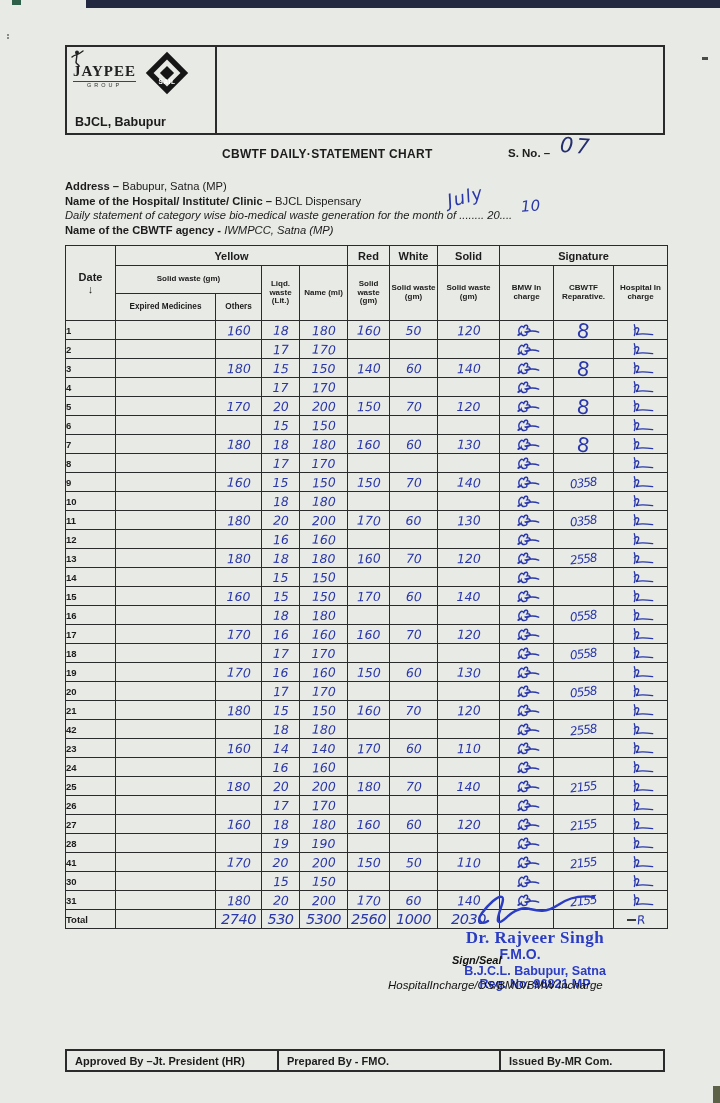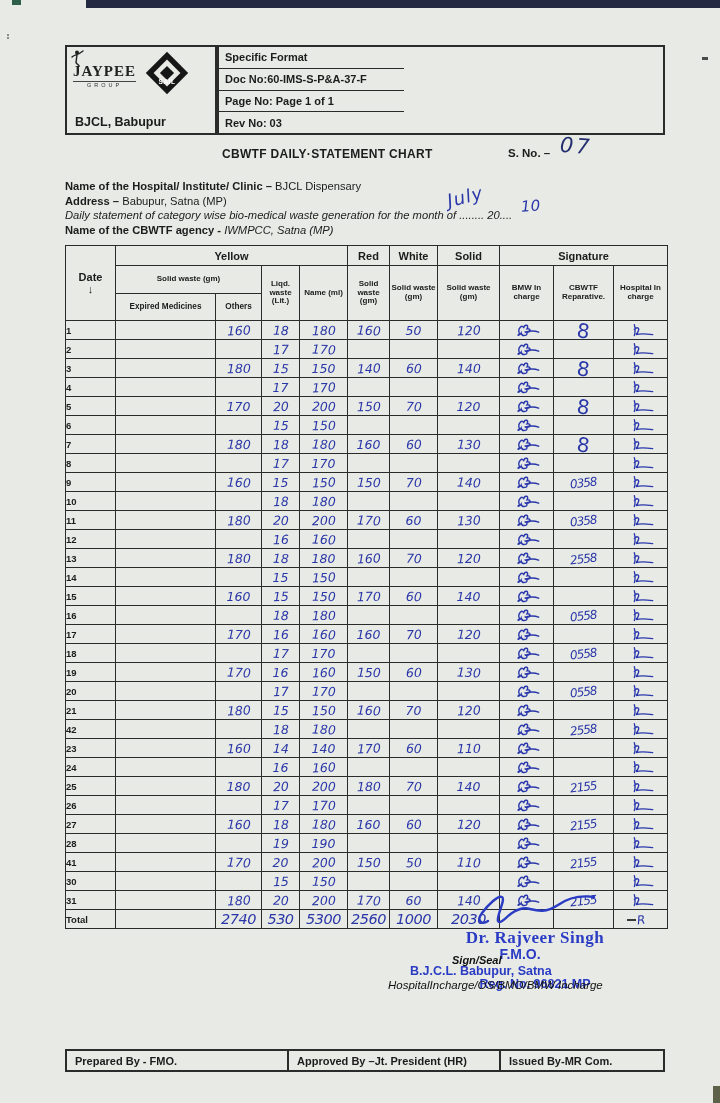--- a/index.html
+++ b/index.html
@@ -55,21 +55,21 @@
   .total-row .hw{font-size:14.5px;letter-spacing:-.5px;}
   .sigsvg{width:36px;height:15px;display:block;margin:0 auto;overflow:visible;}
   .hw8{font-family:"DejaVu Sans",sans-serif;color:#2a37a8;font-size:20px;line-height:8px;display:inline-block;transform:rotate(8deg);position:relative;top:3px;}
   .hwsig{font-family:"DejaVu Sans",sans-serif;font-style:italic;color:#2a37a8;font-size:12px;display:inline-block;transform:rotate(-7deg);letter-spacing:-1px;white-space:nowrap;}
   
   .stamp-blue{color:#2b3cc4;}
   .sig-main{position:absolute;left:468px;top:891px;width:135px;height:40px;overflow:visible;}
   .stamp-name{position:absolute;left:410px;top:928px;width:250px;text-align:center;font-family:"Liberation Serif",serif;font-weight:bold;font-size:17px;letter-spacing:.5px;}
   .stamp-title{position:absolute;left:400px;top:946px;width:240px;text-align:center;font-weight:bold;font-size:14px;}
   .sign-seal{position:absolute;left:452px;top:954px;font-weight:bold;font-style:italic;font-size:11px;color:#111;z-index:3;}
-  .stamp-org{position:absolute;left:410px;top:964px;width:250px;font-weight:bold;font-size:12.5px;}
+  .stamp-org{position:absolute;left:410px;top:964px;width:250px;text-align:center;font-weight:bold;font-size:12.5px;}
   .stamp-reg{position:absolute;left:425px;top:977px;width:220px;text-align:center;font-weight:bold;font-size:12.5px;}
   .incharge-line{position:absolute;left:388px;top:979px;font-style:italic;font-size:11.5px;color:#111;z-index:3;}
   
   .footer{position:absolute;left:65px;top:1049px;width:600px;height:23px;border:2px solid #2b2b2b;display:flex;box-sizing:border-box;}
   .fcell{display:flex;align-items:center;padding-left:8px;font-weight:bold;font-size:11px;box-sizing:border-box;}
   .f1{width:222px;border-right:2px solid #2b2b2b;}
   .f2{width:212px;border-right:2px solid #2b2b2b;}
   .f3{flex:1;}
 </style>
 </head>
@@ -104,35 +104,29 @@
         </div>
         <div class="sail">
           <div class="dmd d1"></div>
           <div class="dmd d2"></div>
           <div class="dmd d3"></div>
           <span class="sail-label">SAIL</span>
         </div>
       </div>
       <div class="org-name">BJCL, Babupur</div>
     </div>
-    <div class="meta-cell">
-      <div class="meta-row">Specific Format</div>
-      <div class="meta-row">Doc No:60-IMS-S-P&amp;A-37-F</div>
-      <div class="meta-row">Page No: Page 1 of 1</div>
-      <div class="meta-row">Rev No: 03</div>
-    </div>
   </div>
 
   <div class="form-title">CBWTF DAILY·STATEMENT CHART</div>
   <div class="serial">S. No. –</div>
   <div class="serial-hw ink">07</div>
 
   <div class="info">
+    <div><span class="b">Address –</span> <span>Babupur, Satna (MP)</span></div>
     <div><span class="b">Name of the Hospital/ Institute/ Clinic –</span> <span>BJCL Dispensary</span></div>
-    <div><span class="b">Address –</span> <span>Babupur, Satna (MP)</span></div>
     <div class="it">Daily statement of category wise bio-medical waste generation for the month of ........ 20....</div>
     <div><span class="b">Name of the CBWTF agency -</span> <span class="it">IWMPCC, Satna (MP)</span></div>
   </div>
   <div class="hw-july ink">July</div>
   <div class="hw-year ink">10</div>
 
   <table class="wtable">
     <colgroup>
       <col style="width:50px">
         <col style="width:100px">
@@ -846,17 +840,17 @@
       <use href="#p-sigmain" xlink:href="#p-sigmain"></use>
     </svg>
   <div class="stamp-name stamp-blue">Dr. Rajveer Singh</div>
   <div class="stamp-title stamp-blue">F.M.O.</div>
   <div class="sign-seal">Sign/Seal</div>
   <div class="stamp-org stamp-blue">B.J.C.L. Babupur, Satna</div>
   <div class="stamp-reg stamp-blue">Reg. No. 96821 MP</div>
   <div class="incharge-line">HospitalIncharge/OS/BMO/BMW Incharge</div>
 
   <div class="footer">
+    <div class="fcell f2">Approved By –Jt. President (HR)</div>
     <div class="fcell f1">Prepared By - FMO.</div>
-    <div class="fcell f2">Approved By –Jt. President (HR)</div>
     <div class="fcell f3">Issued By-MR Com.</div>
   </div>
 </div>
 
 </body></html>

